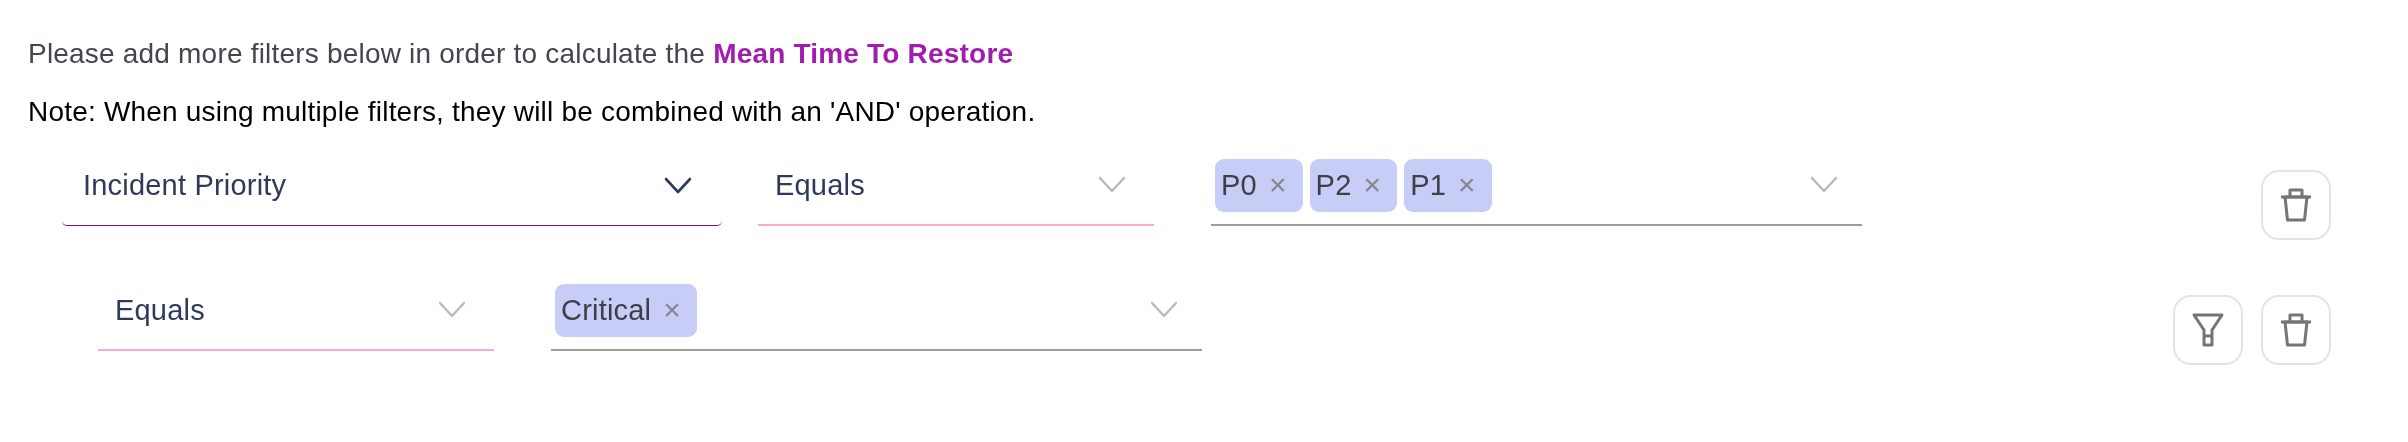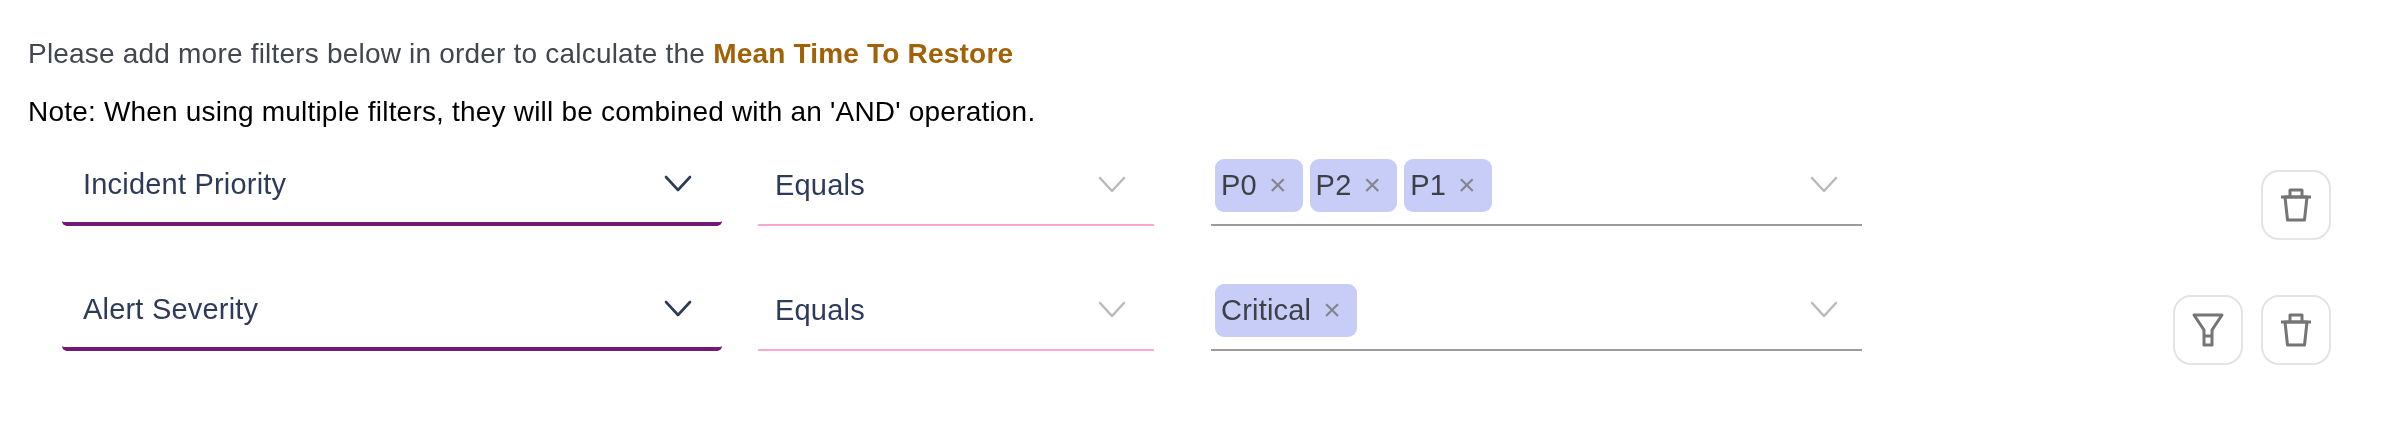--- a/index.html
+++ b/index.html
@@ -9,21 +9,21 @@
   .page { position: relative; width: 2408px; height: 442px; }
 
   
   .intro-line1 {
     margin: 36px 0 0 28px;
     font-size: 28px;
     line-height: 36px;
     color: #42464d;
     letter-spacing: 0.2px;
   }
-  .intro-line1 strong { font-weight: 700; color: #a16207; }
+  .intro-line1 strong { font-weight: 700; color: #a21caf; }
   .intro-line2 {
     margin: 22px 0 0 28px;
     font-size: 28px;
     line-height: 36px;
     color: #000000;
     letter-spacing: 0.2px;
   }
 
   
   .filter-row {
@@ -36,21 +36,21 @@
   .filter-row.row-1 { margin-top: 16px; }
   .filter-row.row-2 { margin-top: 45px; }
 
   .field {
     display: flex;
     align-items: center;
     position: relative;
   }
   .field-name {
     width: 660px;
-    border-bottom: 4px solid #701a75;
+    border-bottom: 1px solid #701a75;
     border-radius: 0 0 5px 5px;
     padding-left: 21px;
     padding-right: 30px;
   }
   .field-operator {
     width: 396px;
     margin-left: 36px;
     border-bottom: 2px solid #f9a8d4;
     padding-left: 17px;
     padding-right: 28px;
@@ -162,26 +162,20 @@
             <path d="M6 10 L8.5 33 H25.5 L28 10 Z"></path>
             <line x1="2" y1="10" x2="32" y2="10"></line>
             <path d="M11 10 V3 H23 V10"></path>
           </g>
         </svg>
       </button>
     </div>
   </div>
 
   <div class="filter-row row-2">
-    <div class="field field-name">
-      <span class="field-label">Alert Severity</span>
-      <svg class="chevron" width="28" height="18" viewBox="0 0 28 18">
-        <polyline points="2,2 14,15 26,2" fill="none" stroke="#2d3a5a" stroke-width="2.6" stroke-linecap="round" stroke-linejoin="round"></polyline>
-      </svg>
-    </div>
     <div class="field field-operator">
       <span class="field-label">Equals</span>
       <svg class="chevron" width="28" height="18" viewBox="0 0 28 18">
         <polyline points="2,2 14,15 26,2" fill="none" stroke="#b9b9b9" stroke-width="2.4" stroke-linecap="round" stroke-linejoin="round"></polyline>
       </svg>
     </div>
     <div class="field field-values">
       <div class="tags">
           <span class="tag">
             <span>Critical</span>

